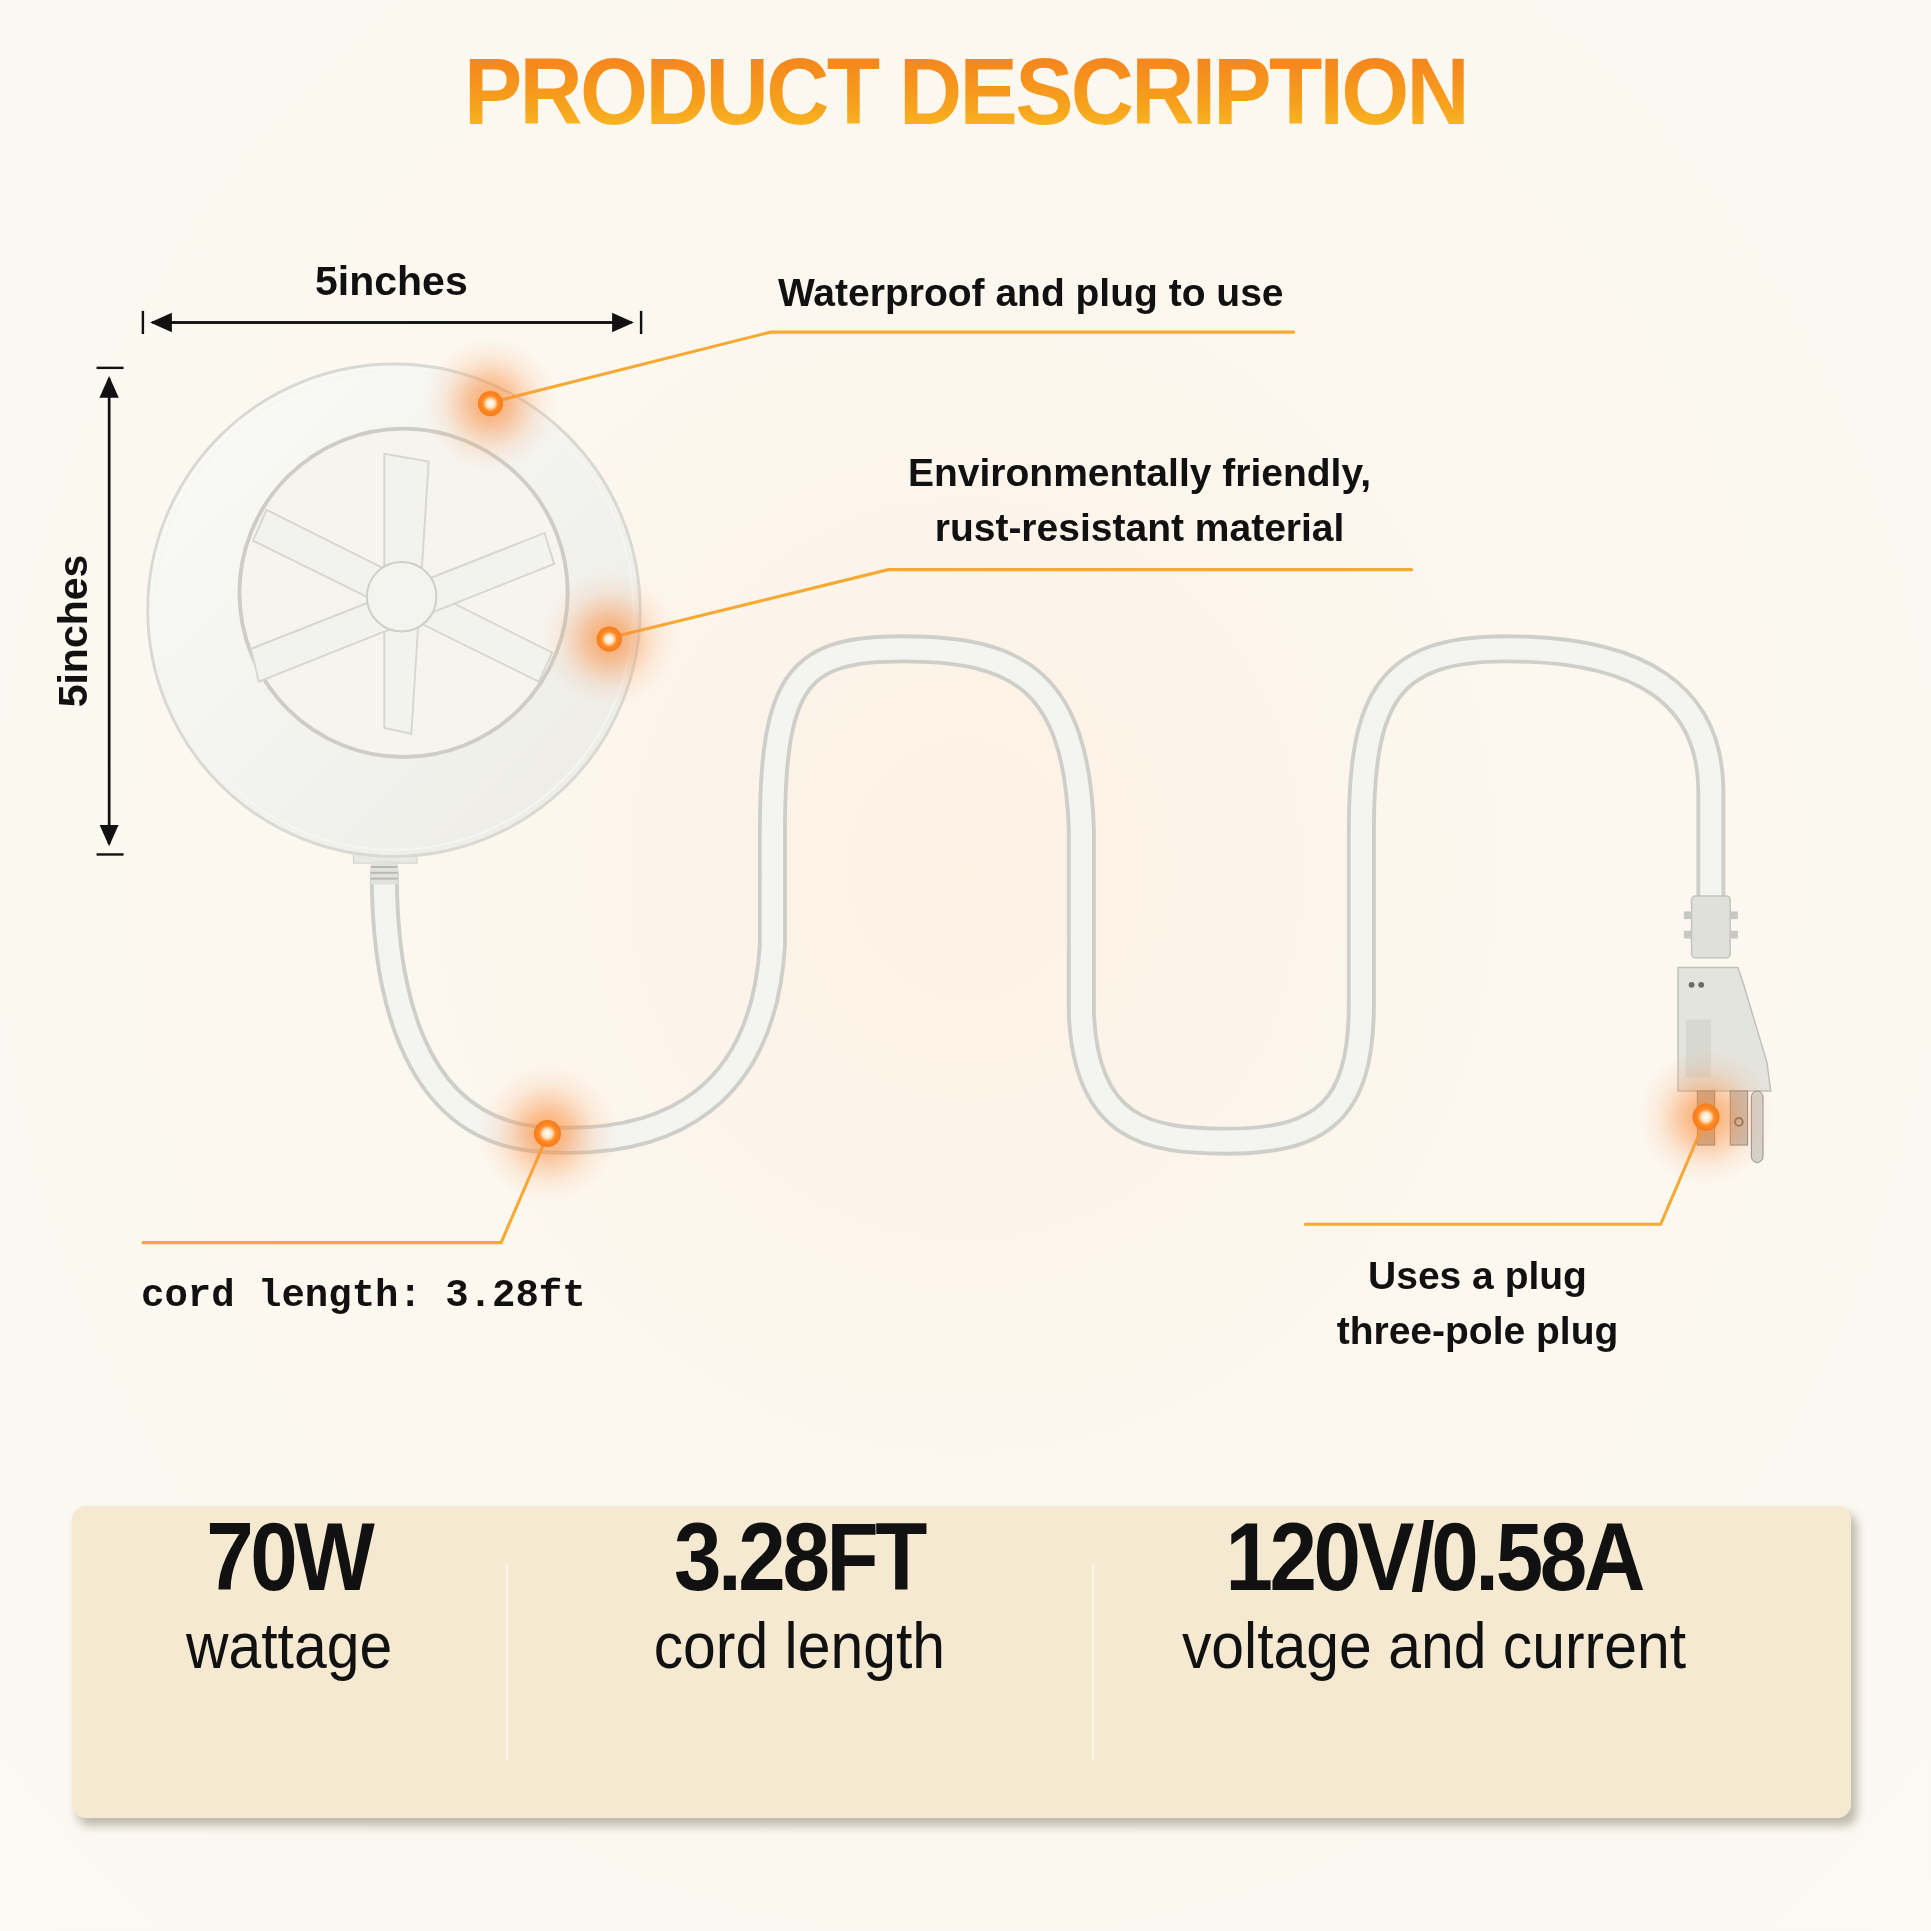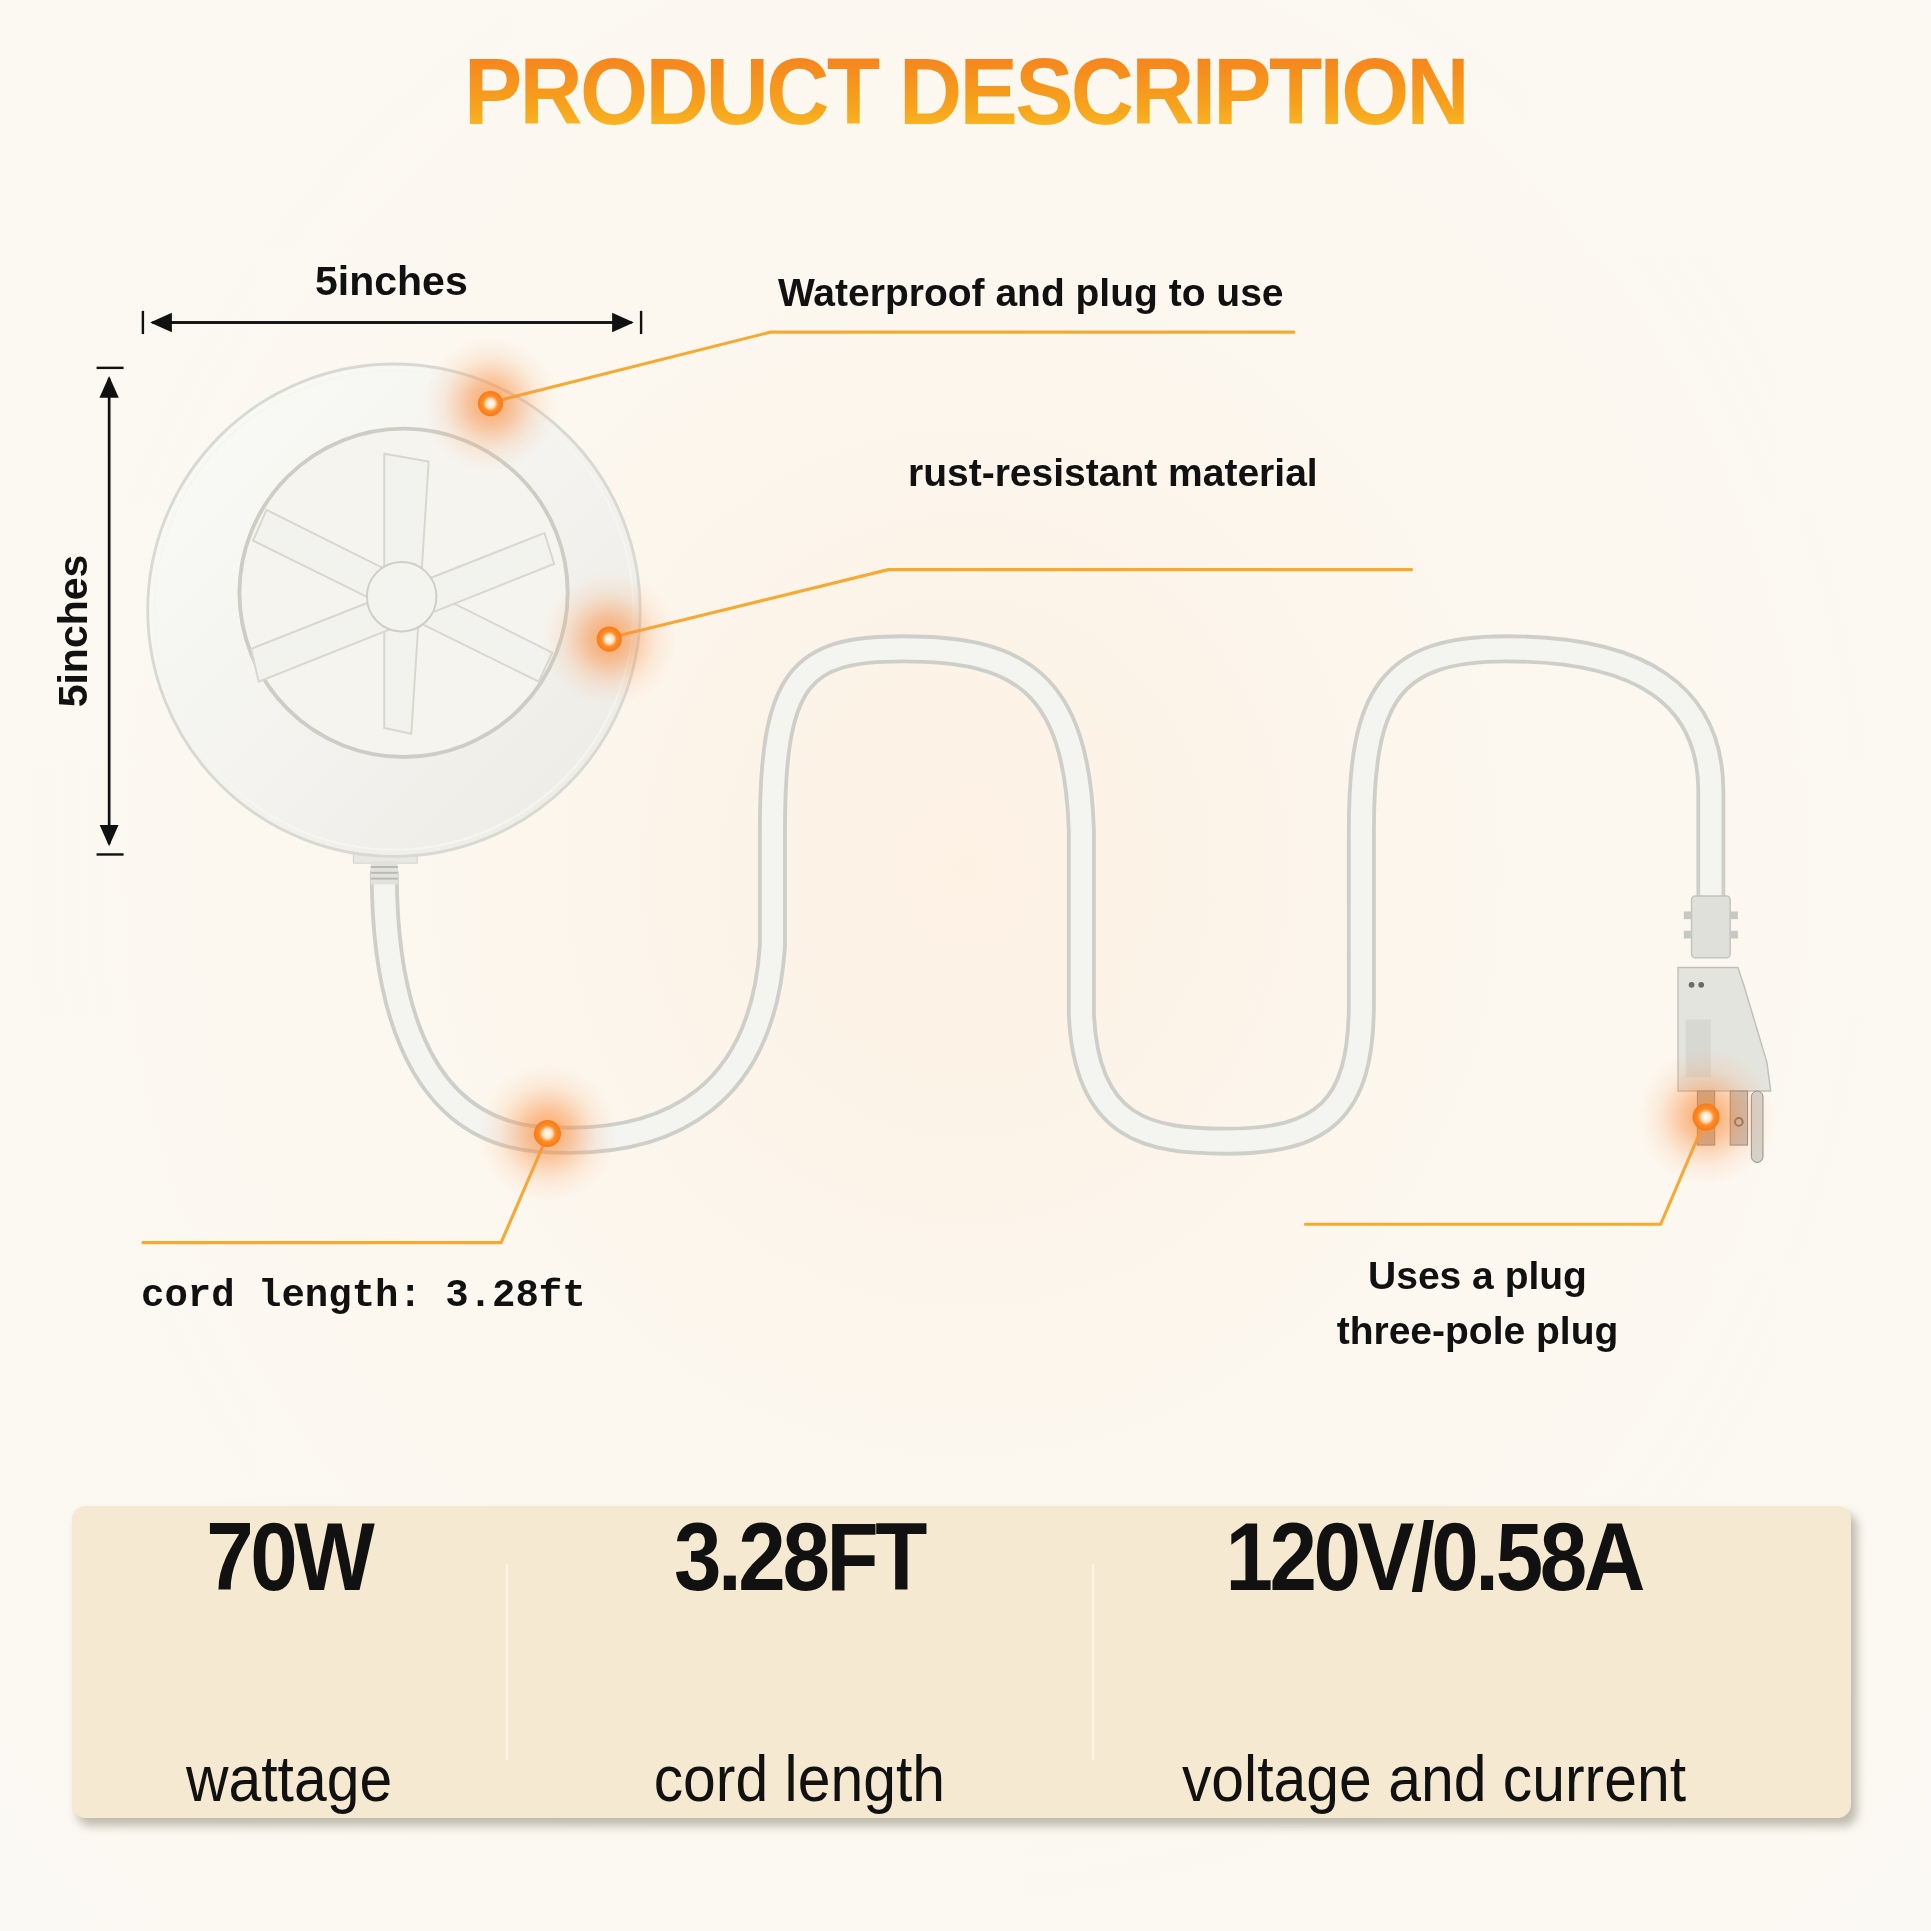--- a/index.html
+++ b/index.html
@@ -23,21 +23,21 @@
     }
     .dim-label { font-size: 41px; }
     svg.overlay { position: absolute; left: 0; top: 0; }
     .panel {
       left: 72px; top: 1506px; width: 1779px; height: 312px;
       background: #f5e9d1; border-radius: 13.5px;
       box-shadow: 5.8px 7.7px 9.7px rgba(120,110,90,0.45);
       display: flex; align-items: stretch;
     }
     .spec {
-      display: flex; flex-direction: column; align-items: center; justify-content: space-between;
+      display: flex; flex-direction: column; align-items: center; justify-content: flex-start;
       position: relative;
     }
     .spec + .spec::before {
       content: ""; position: absolute; left: 0; top: 58px; bottom: 58px;
       width: 1.9px; background: #fbf5ea;
     }
     .spec-value {
       font-family: "Liberation Sans", sans-serif; font-weight: 700; color: #111;
       font-size: 97px; letter-spacing: -3.9px; line-height: 1.05;
       transform: scaleX(0.88);
@@ -188,20 +188,21 @@
 </svg>
 
 <div class="abs label dim-label" style="left:315px; top:253px;">5inches</div>
 <div class="abs label dim-label" style="left:-11.6px; top:606px; transform: rotate(-90deg); transform-origin: 82px 25px; width:164px; text-align:center;">5inches</div>
 
 <div class="abs label" style="left:778px; top:266px;">
   <div>Waterproof and plug to use</div>
 </div>
 
 <div class="abs label" style="left:908px; top:446px; text-align:center;">
+  <div>Environmentally friendly,</div>
   <div>rust-resistant material</div>
 </div>
 
 <div class="abs label" style="left:141px; top:1269px;font-family:Liberation Mono, monospace;">
   <div>cord length: 3.28ft</div>
 </div>
 
 <div class="abs label" style="left:1323px; top:1249px; width:309px; text-align:center;">
   <div>Uses a plug</div>
   <div>three-pole plug</div>

